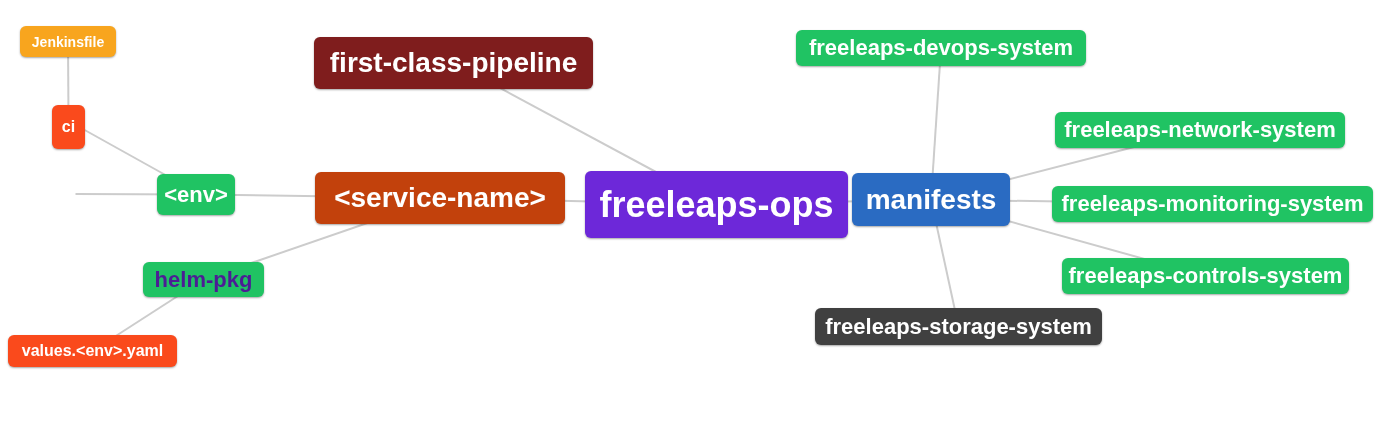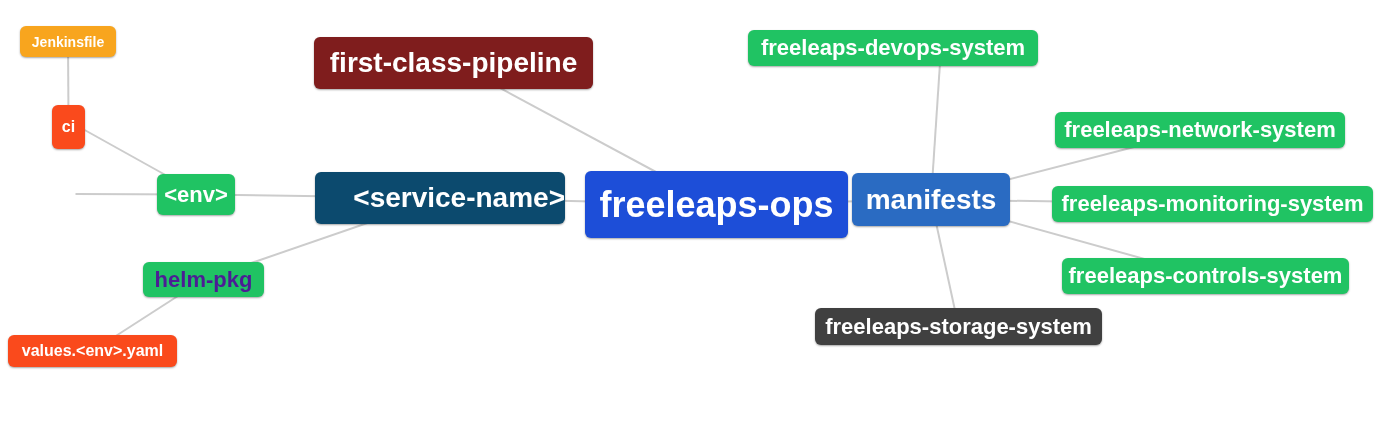--- a/index.html
+++ b/index.html
@@ -74,36 +74,36 @@
       </div>
       <div class="node" style="left: 52px; top: 105px; width: 33px; height: 44px; background: rgb(250, 74, 28);">
         <span class="label" style="font-size: 16px; color: rgb(255, 255, 255);">ci</span>
       </div>
       <div class="node" style="left: 157px; top: 174px; width: 78px; height: 41px; background: rgb(32, 195, 99);">
         <span class="label" style="font-size: 22px; color: rgb(255, 255, 255);">&lt;env&gt;</span>
       </div>
       <div class="node" style="left: 314px; top: 37px; width: 279px; height: 52px; background: #7f1d1d;">
         <span class="label" style="font-size: 28px; color: rgb(255, 255, 255);">first-class-pipeline</span>
       </div>
-      <div class="node" style="left: 315px; top: 172px; width: 250px; height: 52px; background: #0c4a6e; justify-content: flex-end;">
+      <div class="node" style="left: 315px; top: 172px; width: 250px; height: 52px; background: #c2410c;">
         <span class="label" style="font-size: 28px; color: rgb(255, 255, 255);">&lt;service-name&gt;</span>
       </div>
-      <div class="node" style="left: 585px; top: 171px; width: 263px; height: 67px; background: #1d4ed8;">
+      <div class="node" style="left: 585px; top: 171px; width: 263px; height: 67px; background: #6d28d9;">
         <span class="label" style="font-size: 36px; color: rgb(255, 255, 255);">freeleaps-ops</span>
       </div>
       <div class="node" style="left: 852px; top: 173px; width: 158px; height: 53px; background: rgb(42, 107, 194);">
         <span class="label" style="font-size: 28px; color: rgb(255, 255, 255);">manifests</span>
       </div>
       <div class="node" style="left: 143px; top: 262px; width: 121px; height: 35px; background: rgb(32, 195, 99);">
         <span class="label" style="font-size: 22px; color: #4c1d95;">helm-pkg</span>
       </div>
       <div class="node" style="left: 8px; top: 335px; width: 169px; height: 32px; background: rgb(250, 74, 28);">
         <span class="label" style="font-size: 16px; color: rgb(255, 255, 255);">values.&lt;env&gt;.yaml</span>
       </div>
-      <div class="node" style="left: 748px; top: 30px; width: 290px; height: 36px; background: rgb(32, 195, 99);">
+      <div class="node" style="left: 796px; top: 30px; width: 290px; height: 36px; background: rgb(32, 195, 99);">
         <span class="label" style="font-size: 22px; color: rgb(255, 255, 255);">freeleaps-devops-system</span>
       </div>
       <div class="node" style="left: 1055px; top: 112px; width: 290px; height: 36px; background: rgb(32, 195, 99);">
         <span class="label" style="font-size: 22px; color: rgb(255, 255, 255);">freeleaps-network-system</span>
       </div>
       <div class="node" style="left: 1052px; top: 186px; width: 321px; height: 36px; background: rgb(32, 195, 99);">
         <span class="label" style="font-size: 22px; color: rgb(255, 255, 255);">freeleaps-monitoring-system</span>
       </div>
       <div class="node" style="left: 1062px; top: 258px; width: 287px; height: 36px; background: rgb(32, 195, 99);">
         <span class="label" style="font-size: 22px; color: rgb(255, 255, 255);">freeleaps-controls-system</span>

